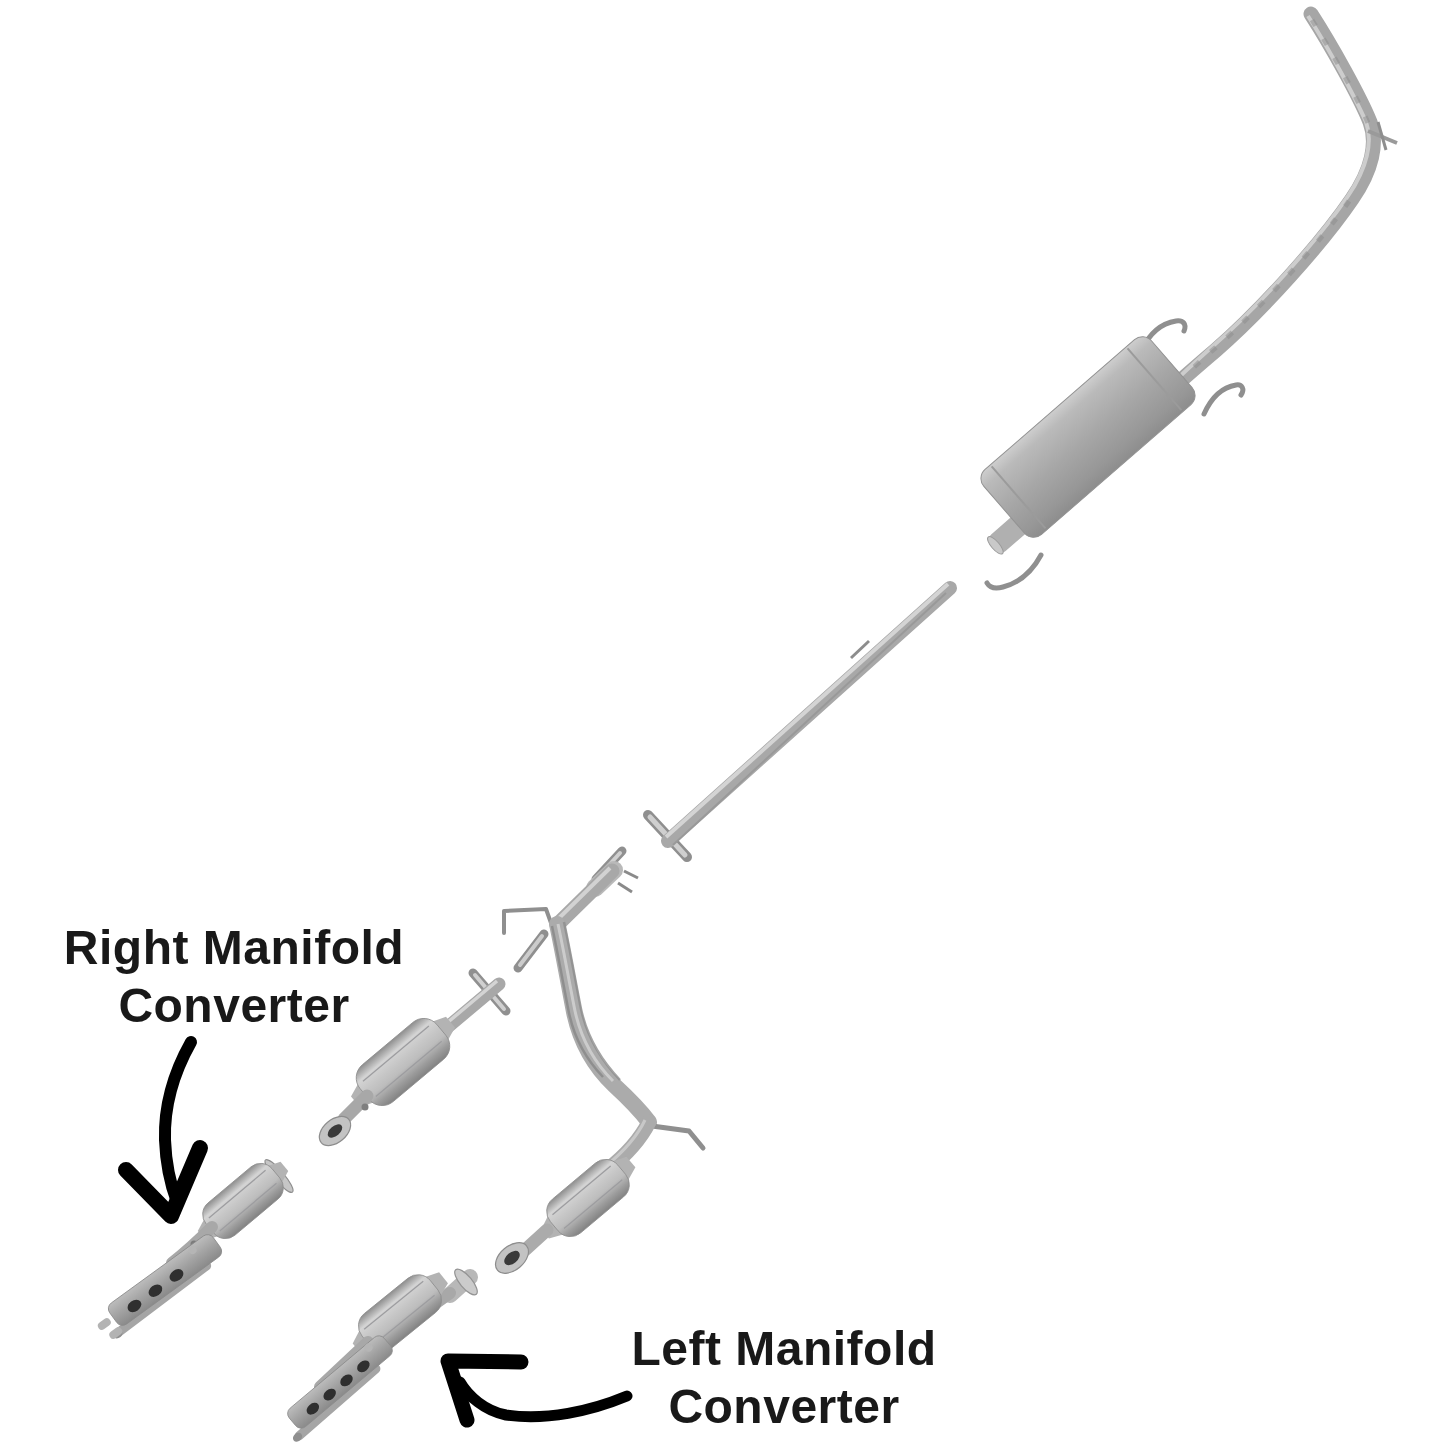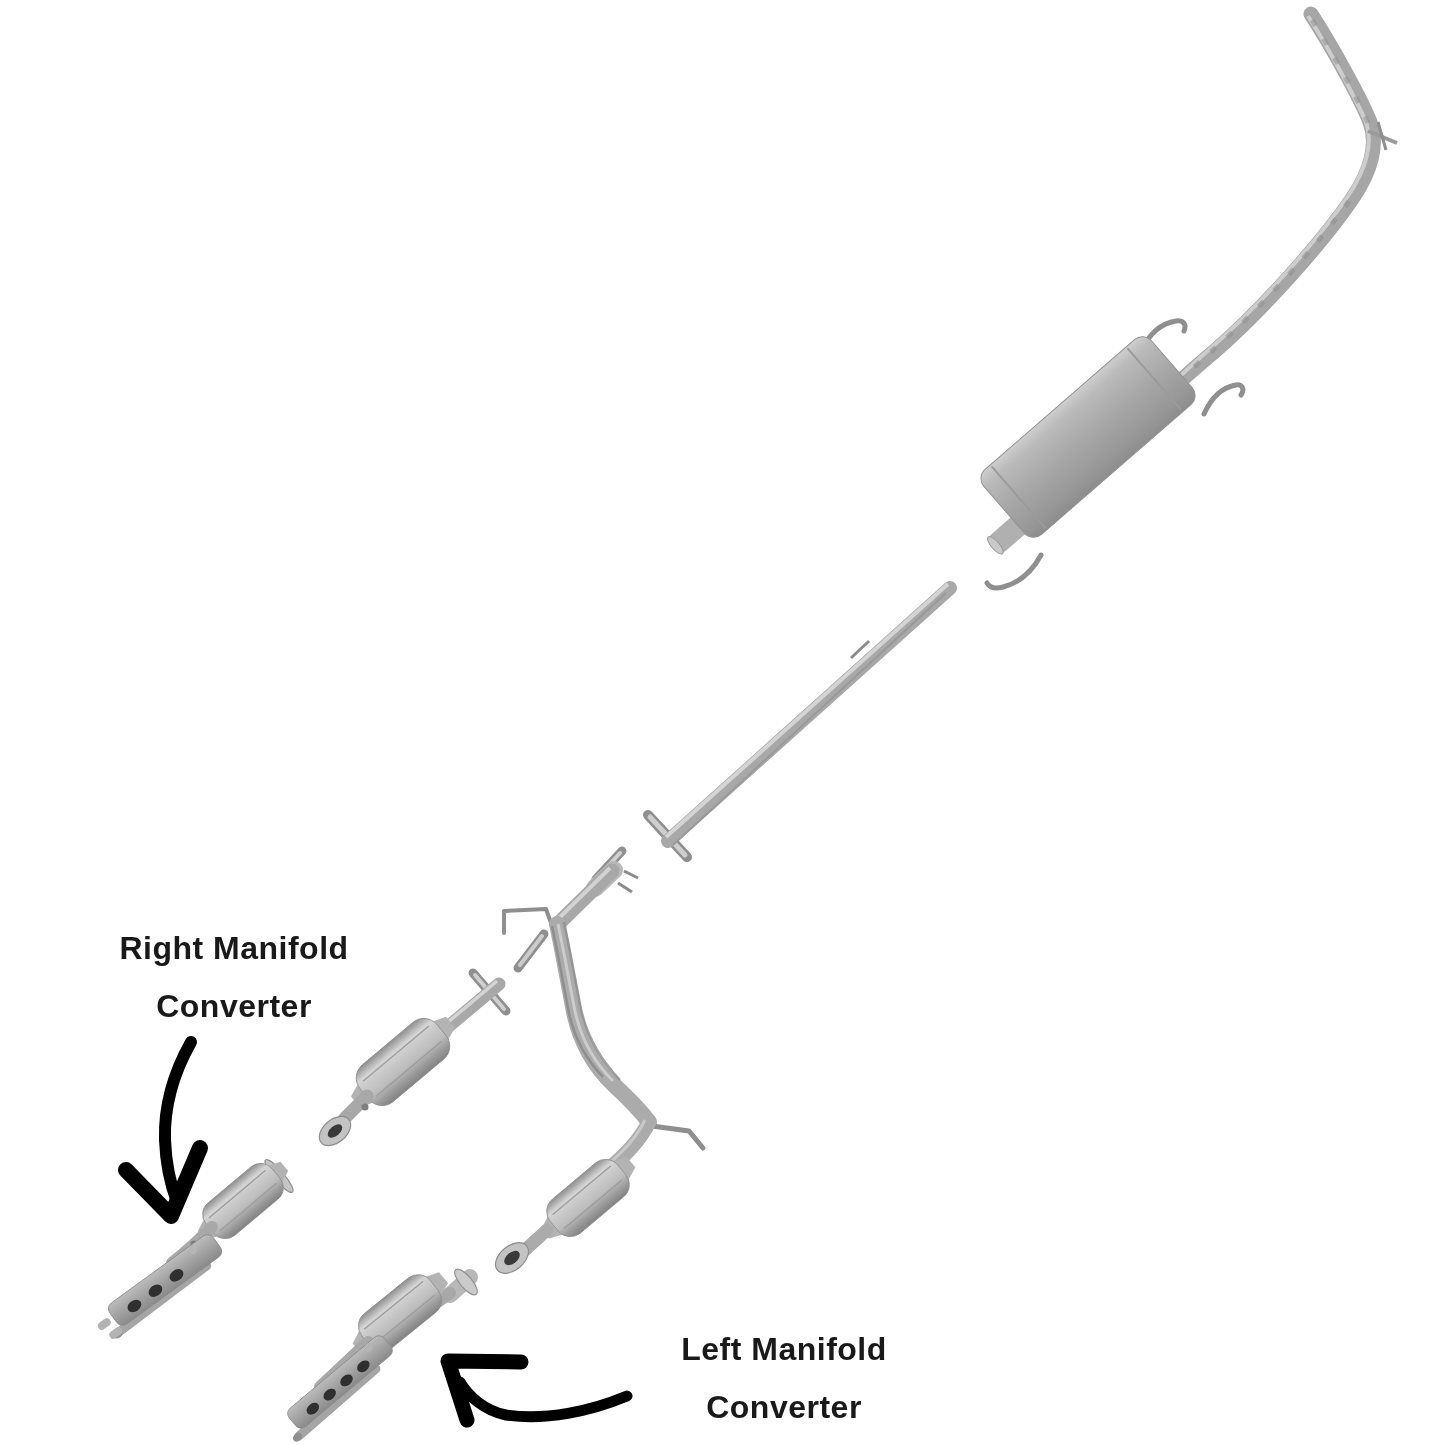--- a/index.html
+++ b/index.html
@@ -5,21 +5,21 @@
   :root{
     --background:#ffffff;
     --label-color:#191919;
     --arrow-color:#000000;
   }
   html,body{margin:0;padding:0;background:var(--background);}
   .stage{position:relative;width:1445px;height:1445px;background:var(--background);overflow:hidden;
          font-family:"Liberation Sans", sans-serif;}
   .stage svg{position:absolute;left:0;top:0;}
   .part-label{position:absolute;width:400px;text-align:center;color:var(--label-color);
-              font-size:32px;line-height:58px;font-weight:700;letter-spacing:.5px;}
+              font-size:48px;line-height:58px;font-weight:700;letter-spacing:.5px;}
   .part-label .ln{white-space:nowrap;}
   .label-right{left:34px;top:919px;}
   .label-left{left:584px;top:1320px;text-align:center;}
 </style>
 </head>
 <body>
 
 <div class="stage">
 
 <svg width="1445" height="1445" viewBox="0 0 1445 1445">

